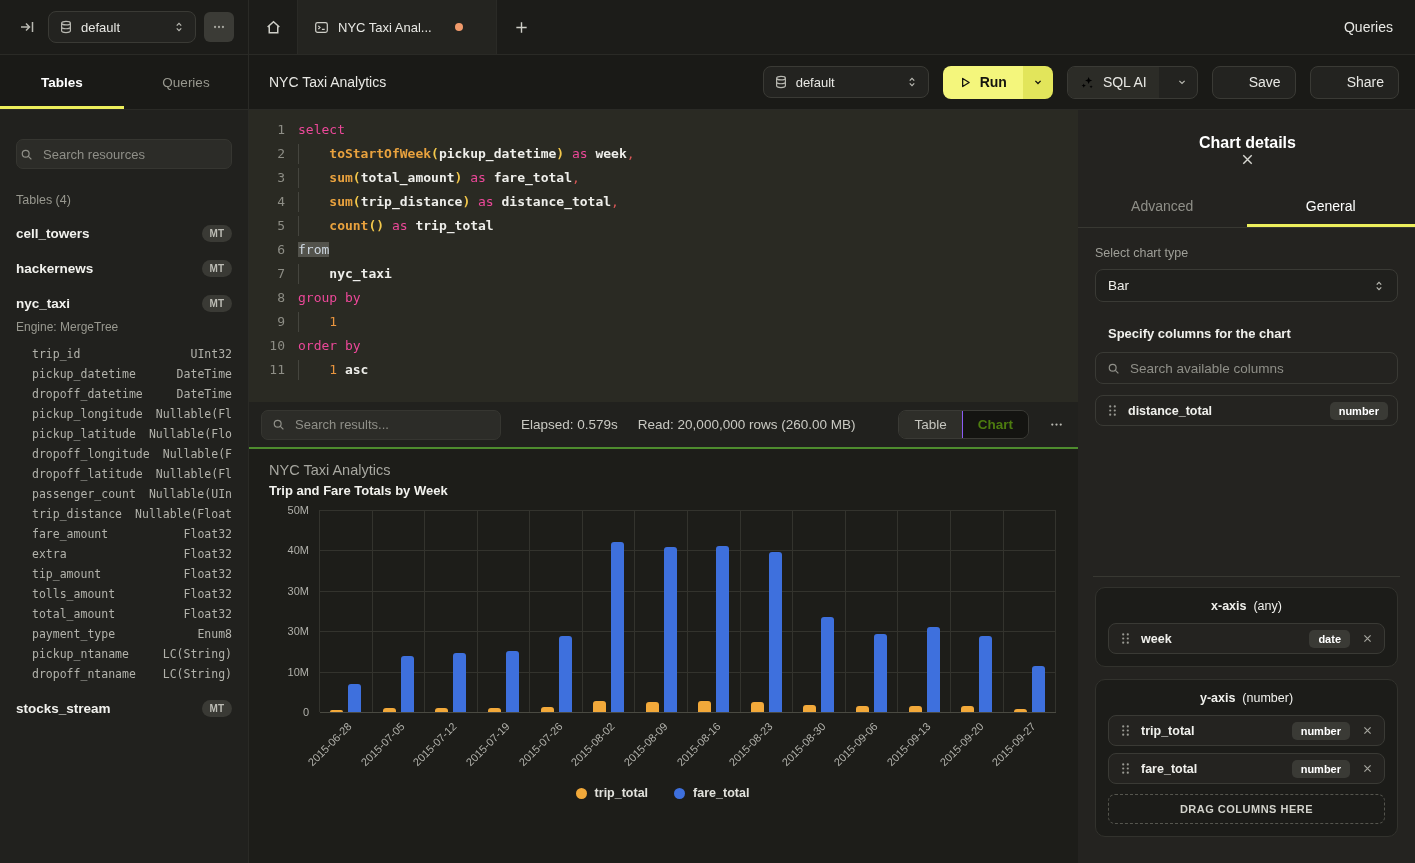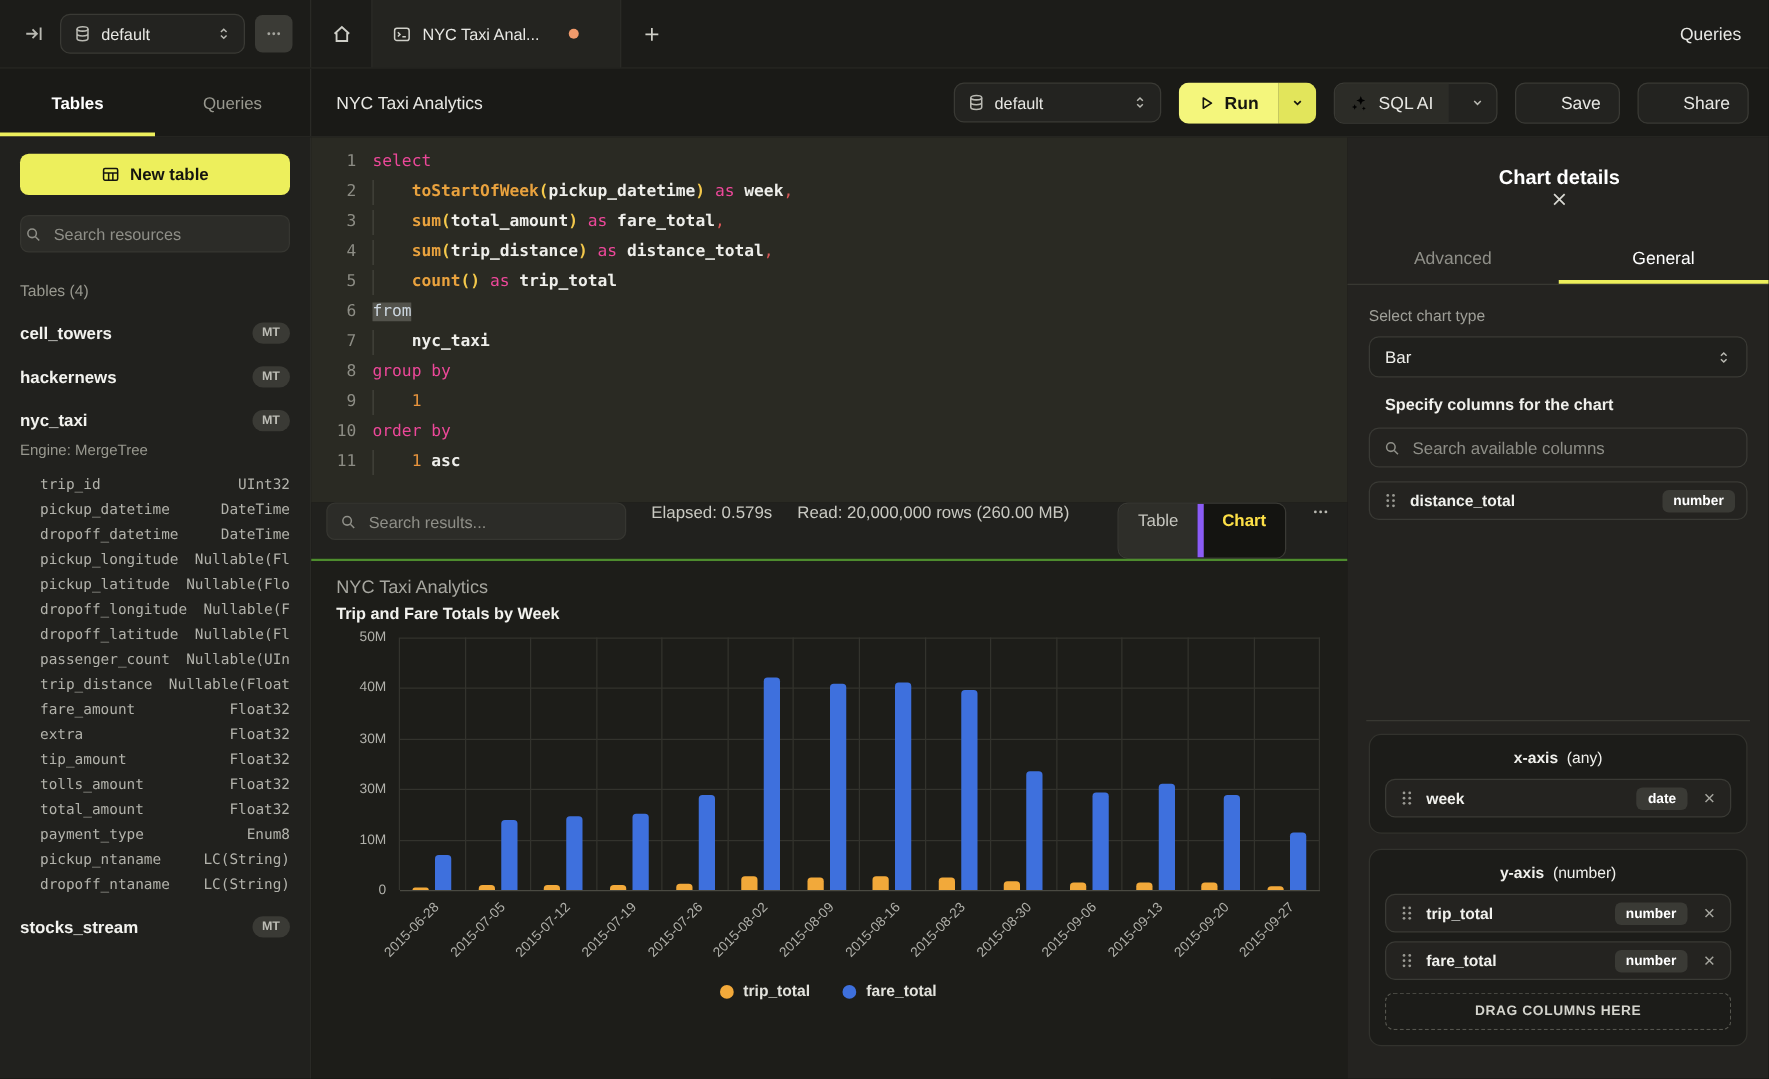--- a/index.html
+++ b/index.html
@@ -75,29 +75,29 @@
   .indent-guide { position:absolute; left:13px; top:2px; bottom:2px; border-left:1px solid #45453e; }
   .tok-kw { color:#ec4899; }
   .tok-kwhl { color:#cdd7e0; background:#53534c; }
   .tok-fn { color:#e9a23e; font-weight:bold; }
   .tok-par { color:#f3c84b; font-weight:bold; }
   .tok-id { color:#eeeeea; font-weight:bold; }
   .tok-comma { color:#d95757; }
   .tok-num { color:#e9953e; }
   .tok-pl { color:#cccccc; }
 
-  .results-bar { height:45px; flex:none; background:#21211e; display:flex; gap:20px; padding:0 14px 0 12px; }
+  .results-bar { height:45px; flex:none; background:#21211e; display:flex; align-items:center; gap:20px; padding:0 14px 0 12px; }
   .results-search { width:240px; height:30px; display:flex; align-items:center; gap:8px; background:#2c2c28; border:1px solid #363631; border-radius:7px; padding:0 10px; color:#8f8f88; }
   .results-search input { flex:1; background:transparent; border:none; outline:none; color:#d8d8d2; font-size:13px; font-family:inherit; }
   .results-search input::placeholder { color:#8f8f88; }
   .meta { color:#c9c9c2; font-size:13.5px; }
   .toggle { margin-left:auto; display:flex; border:1px solid #3a3a35; border-radius:8px; overflow:hidden; cursor:pointer; }
   .seg { padding:6px 15px; font-size:13.5px; }
   .seg-table { background:#2e2e29; color:#c6c6bf; }
-  .seg-chart { background:#141411; color:#fde047; font-weight:700; border-left:5px solid #8b5cf6; }
+  .seg-chart { background:#141411; color:#4d7c0f; font-weight:700; border-left:1px solid #8b5cf6; }
   .dots { color:#b9b9b2; }
 
   .green-line { height:2px; flex:none; background:#4e8c2e; }
 
   
   .chart-panel { flex:1; min-height:0; background:#1d1d19; padding:13px 22px 0 20px; }
   .chart-title { color:#a7a7a0; font-size:14.5px; }
   .chart-subtitle { color:#f2f2ee; font-weight:700; font-size:13px; margin-top:5px; }
   .chart-body { display:flex; margin-top:12px; }
   .y-axis { width:50px; flex:none; position:relative; height:202px; }
@@ -121,21 +121,21 @@
   .right-panel { width:337px; flex:none; background:#242320; display:flex; flex-direction:column; }
   .rp-header { display:flex; align-items:center; justify-content:space-between; padding:24px 26px 20px 28px;flex-direction:column; }
   .rp-title { font-size:16px; font-weight:700; color:#ffffff; }
   .rp-close { color:#d8d8d2; cursor:pointer; }
   .rp-tabs { display:flex; border-bottom:1px solid #383832; }
   .rp-tab { flex:1; text-align:center; padding:11px 0 10px; font-size:14px; color:#8f8f88; cursor:pointer; border-bottom:3px solid transparent; }
   .rp-tab.active { color:#ffffff; border-bottom-color:#edef5c; }
   .rp-content { flex:1; min-height:0; display:flex; flex-direction:column; padding:18px 17px 26px; }
   .rp-label { color:#9f9f98; font-size:12.5px; }
   .select-box { margin-top:9px; height:33px; display:flex; align-items:center; justify-content:space-between; padding:0 12px; background:#20201d; border:1px solid #3a3a35; border-radius:8px; color:#f0f0ec; font-size:13.5px; cursor:pointer; }
-  .rp-strong-label { margin-top:14px; color:#f0f0ec; font-size:13px; font-weight:700; padding-left:13px; }
+  .rp-strong-label { margin-top:24px; color:#f0f0ec; font-size:13px; font-weight:700; padding-left:13px; }
   .rp-search { margin-top:11px; height:32px; display:flex; align-items:center; gap:8px; background:transparent; border:1px solid #3a3a35; border-radius:8px; padding:0 11px; color:#8f8f88; }
   .rp-search input { flex:1; background:transparent; border:none; outline:none; color:#d8d8d2; font-size:13.5px; font-family:inherit; }
   .rp-search input::placeholder { color:#8f8f88; }
   .chips { display:flex; flex-direction:column; gap:7px; }
   .available-chips { margin-top:11px; }
   .chip { height:31px; display:flex; align-items:center; gap:10px; padding:0 9px 0 11px; border:1px solid #3a3a35; border-radius:8px; background:#242320; cursor:grab; }
   .chip .chip-name { flex:1; font-size:12.5px; font-weight:700; color:#f0f0ec; }
   .chip .badge { background:#3a3a35; color:#ffffff; font-size:11px; font-weight:700; padding:3px 9px; border-radius:5px; }
   .chip .chip-x { color:#a5a59e; cursor:pointer; padding:2px; }
   .handle { color:#9a9a93; flex:none; }
@@ -285,29 +285,20 @@
             </svg>
         </span>
         <span>Share</span>
       </span>
     </div>
   </div>
 
   <div class="main">
 
     <aside class="sidebar">
-      <button class="new-table-btn">
-        <span>
-          <svg width="15" height="15" viewBox="0 0 16 16" fill="none" stroke="#15150f" stroke-width="1.3">
-              <rect x="2" y="3" width="12" height="10" rx="1.2"></rect>
-              <path d="M2 6.8h12M6.3 6.8V13M9.9 6.8V13"></path>
-            </svg>
-        </span>
-        <span>New table</span>
-      </button>
       <div class="search-box">
         <span>
           <svg width="13" height="13" viewBox="0 0 16 16" fill="none" stroke="currentColor" stroke-width="1.5">
               <circle cx="7" cy="7" r="4.2"></circle>
               <path d="M10.3 10.3 14 14"></path>
             </svg>
         </span>
         <input placeholder="Search resources" style="">
       </div>
       <div class="section-label">Tables (4)</div>

